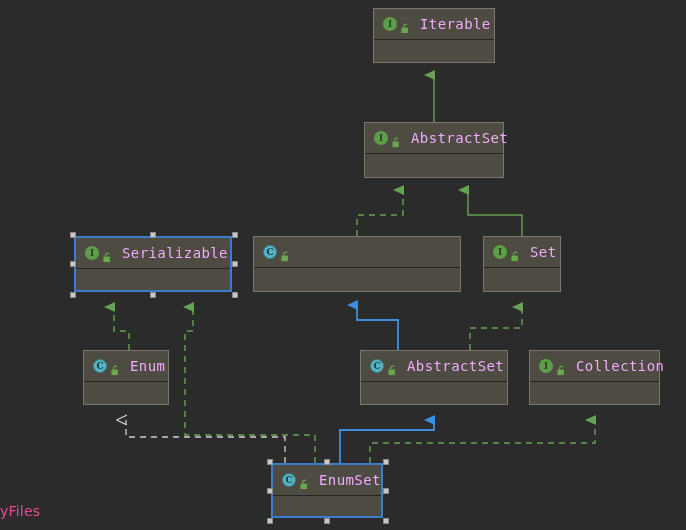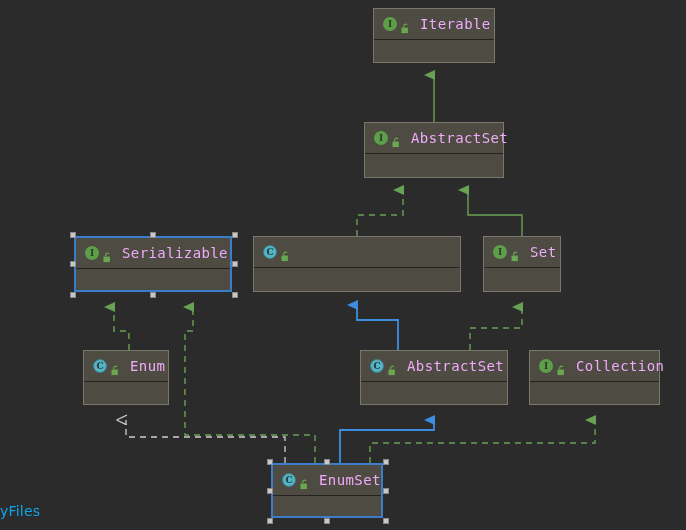--- a/index.html
+++ b/index.html
@@ -92,21 +92,21 @@
     width: 6px;
     height: 6px;
     background: #c8c8c8;
     border: 1px solid #8a8a8a;
     box-sizing: border-box;
   }
   #watermark {
     position: absolute;
     left: 0px;
     top: 503px;
-    color: #0ea5e9;
+    color: #ec4899;
     font-size: 14px;
     font-family: "DejaVu Sans", sans-serif;
     letter-spacing: 0.2px;
   }
 </style>
 </head>
 <body>
 
 <div id="diagram-canvas">
 

